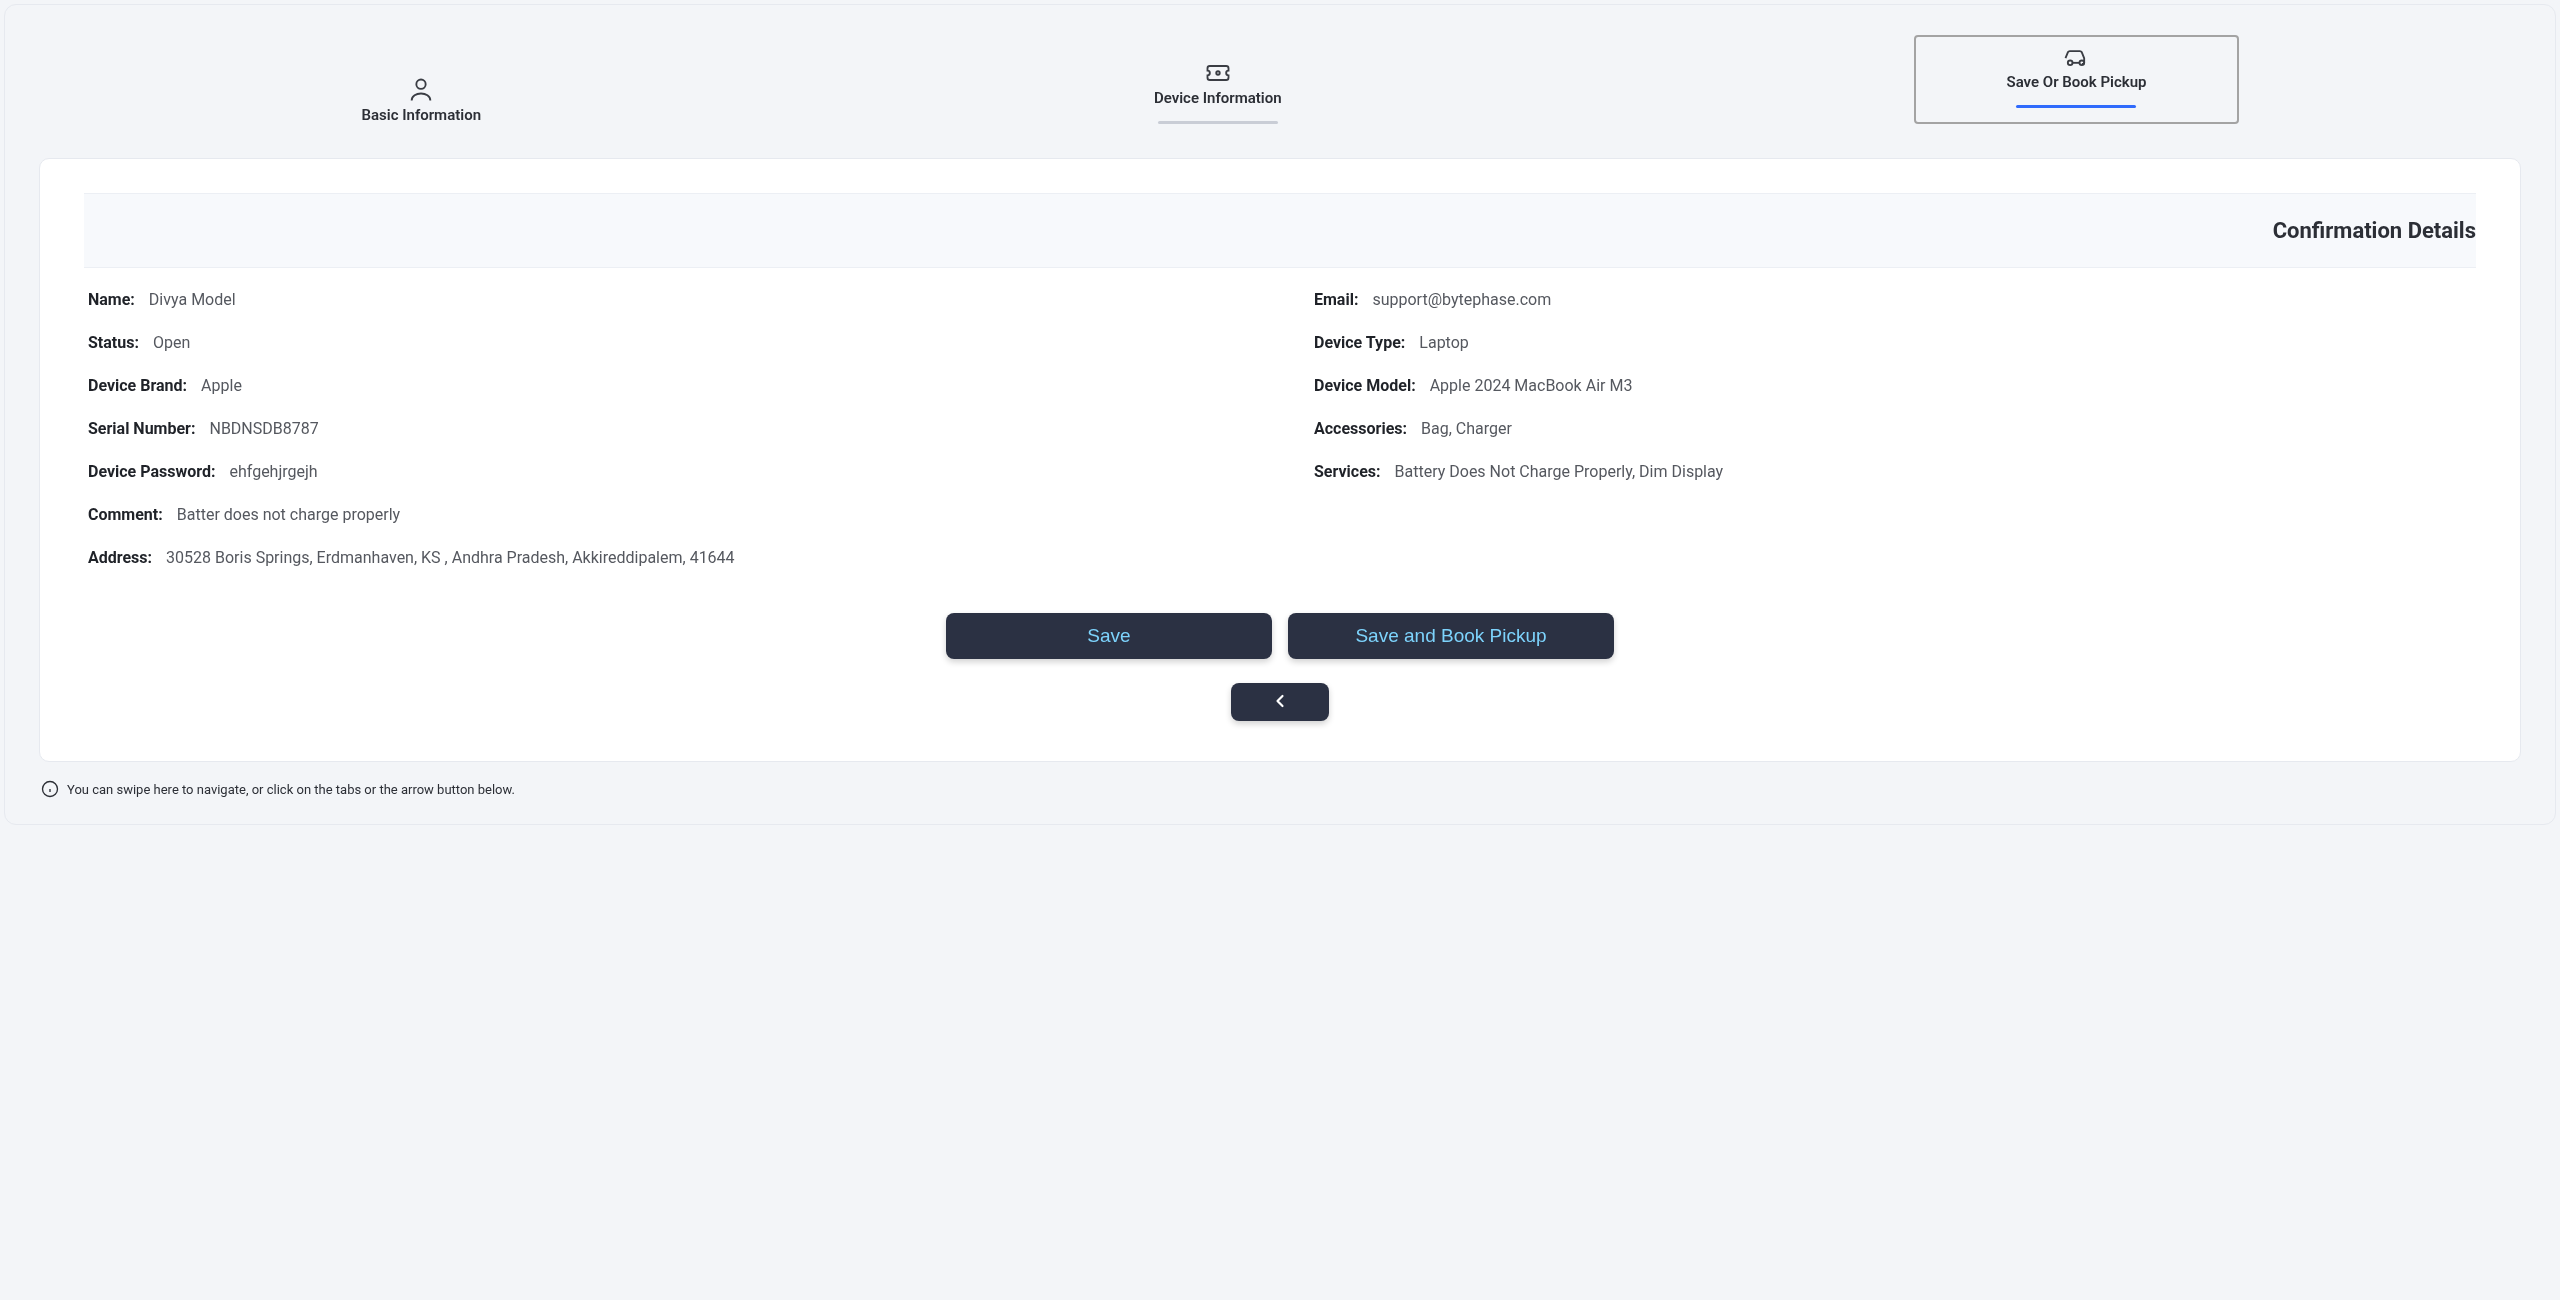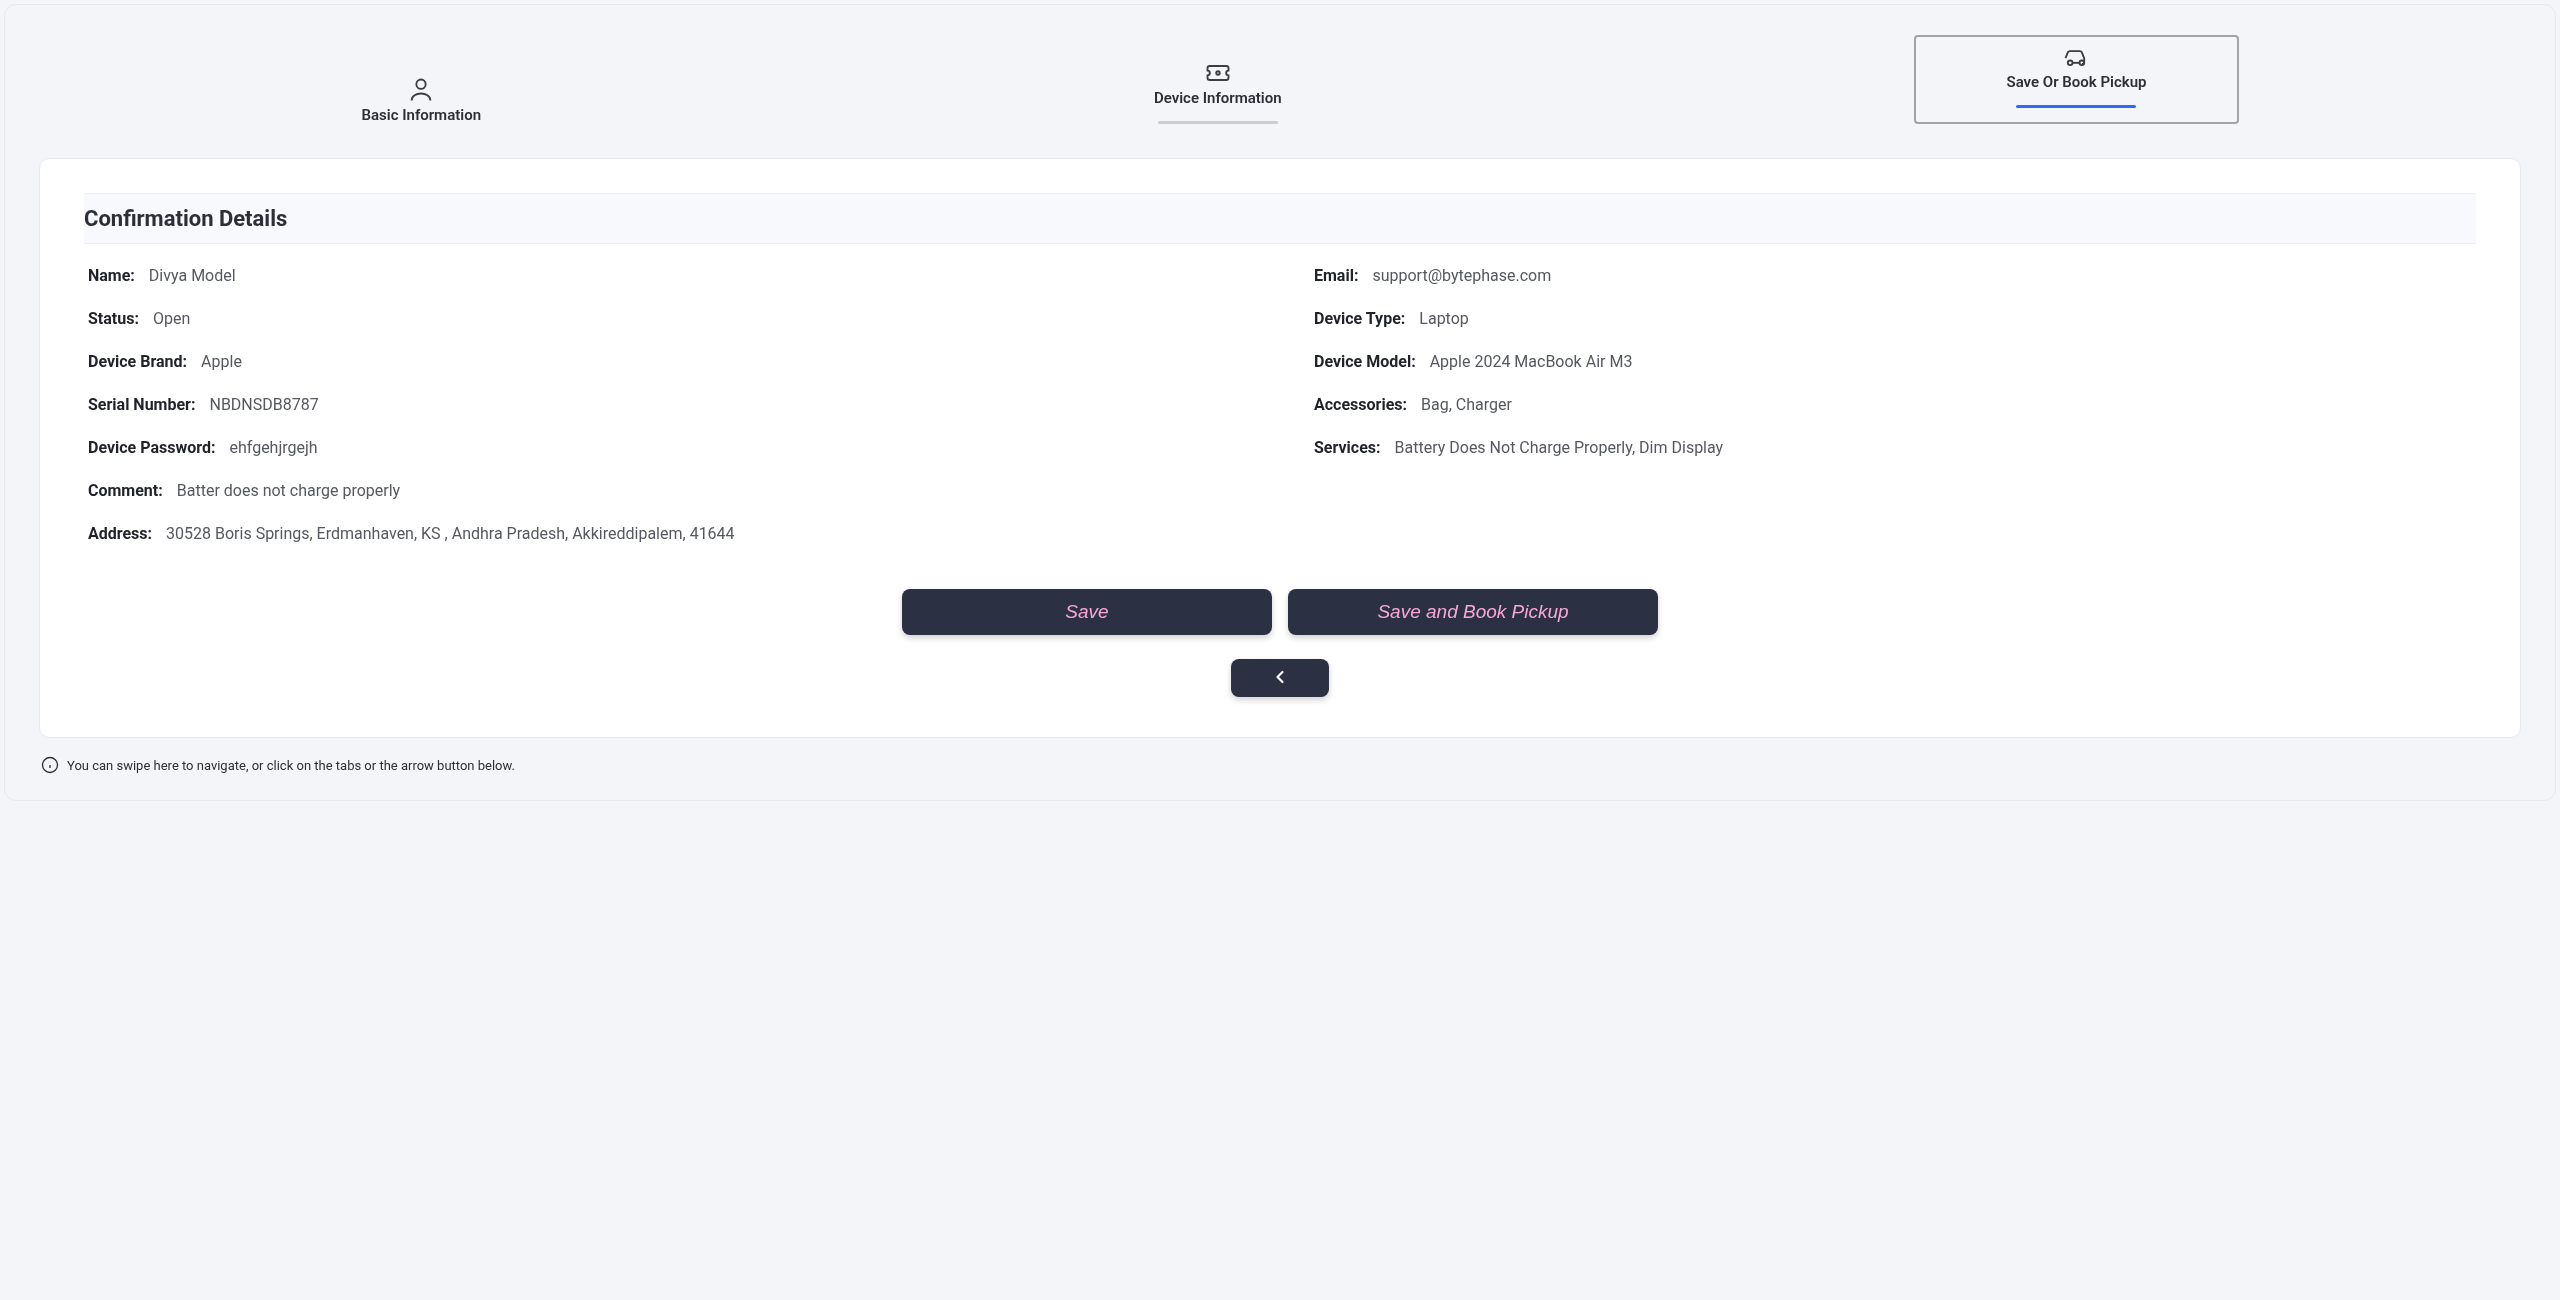--- a/index.html
+++ b/index.html
@@ -55,25 +55,25 @@
     background: #fff;
     border: 1px solid #e6e9ef;
     border-radius: 10px;
     padding: 34px 44px 40px 44px;
     margin: 4px 14px 0 14px;
   }
   .card-header {
     background: #f7f9fc;
     border-top: 1px solid #eceff4;
     border-bottom: 1px solid #eceff4;
-    text-align: left;
+    text-align: right;
     font-size: 22px;
     font-weight: 700;
     color: #2c2f36;
-    padding: 12px 0;
+    padding: 24px 0;
     margin-bottom: 10px;
   }
 
   .grid {
     display: grid;
     grid-template-columns: 1fr 1fr;
     column-gap: 60px;
   }
   .row {
     display: flex;
@@ -87,30 +87,29 @@
   .row.full { grid-column: 1 / -1; }
 
   .actions {
     display: flex;
     justify-content: center;
     gap: 16px;
     margin-top: 34px;
   }
   .btn {
     background: #2b3143;
-    color: #f9a8d4;
+    color: #7dd3fc;
     border: none;
     border-radius: 8px;
     font-size: 19px;
     font-weight: 500;
     padding: 12px 0;
-    width: 370px;
+    width: 326px;
     cursor: pointer;
     box-shadow: 0 3px 6px rgba(0,0,0,0.18);
-    font-style: italic;
   }
   .back-row {
     display: flex;
     justify-content: center;
     margin-top: 24px;
   }
   .btn-back {
     background: #2b3143;
     color: #fff;
     border: none;

